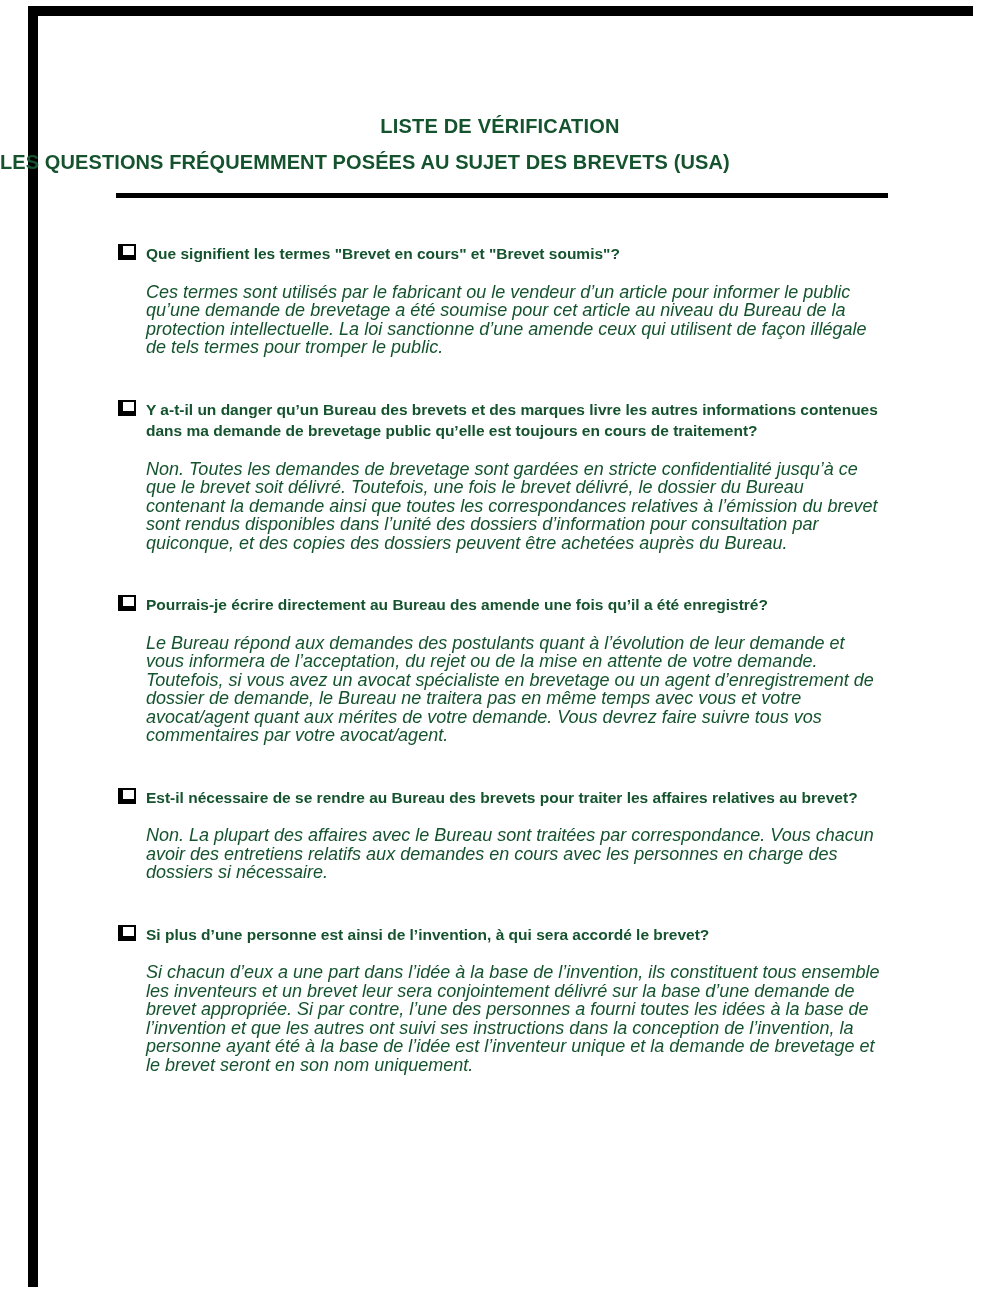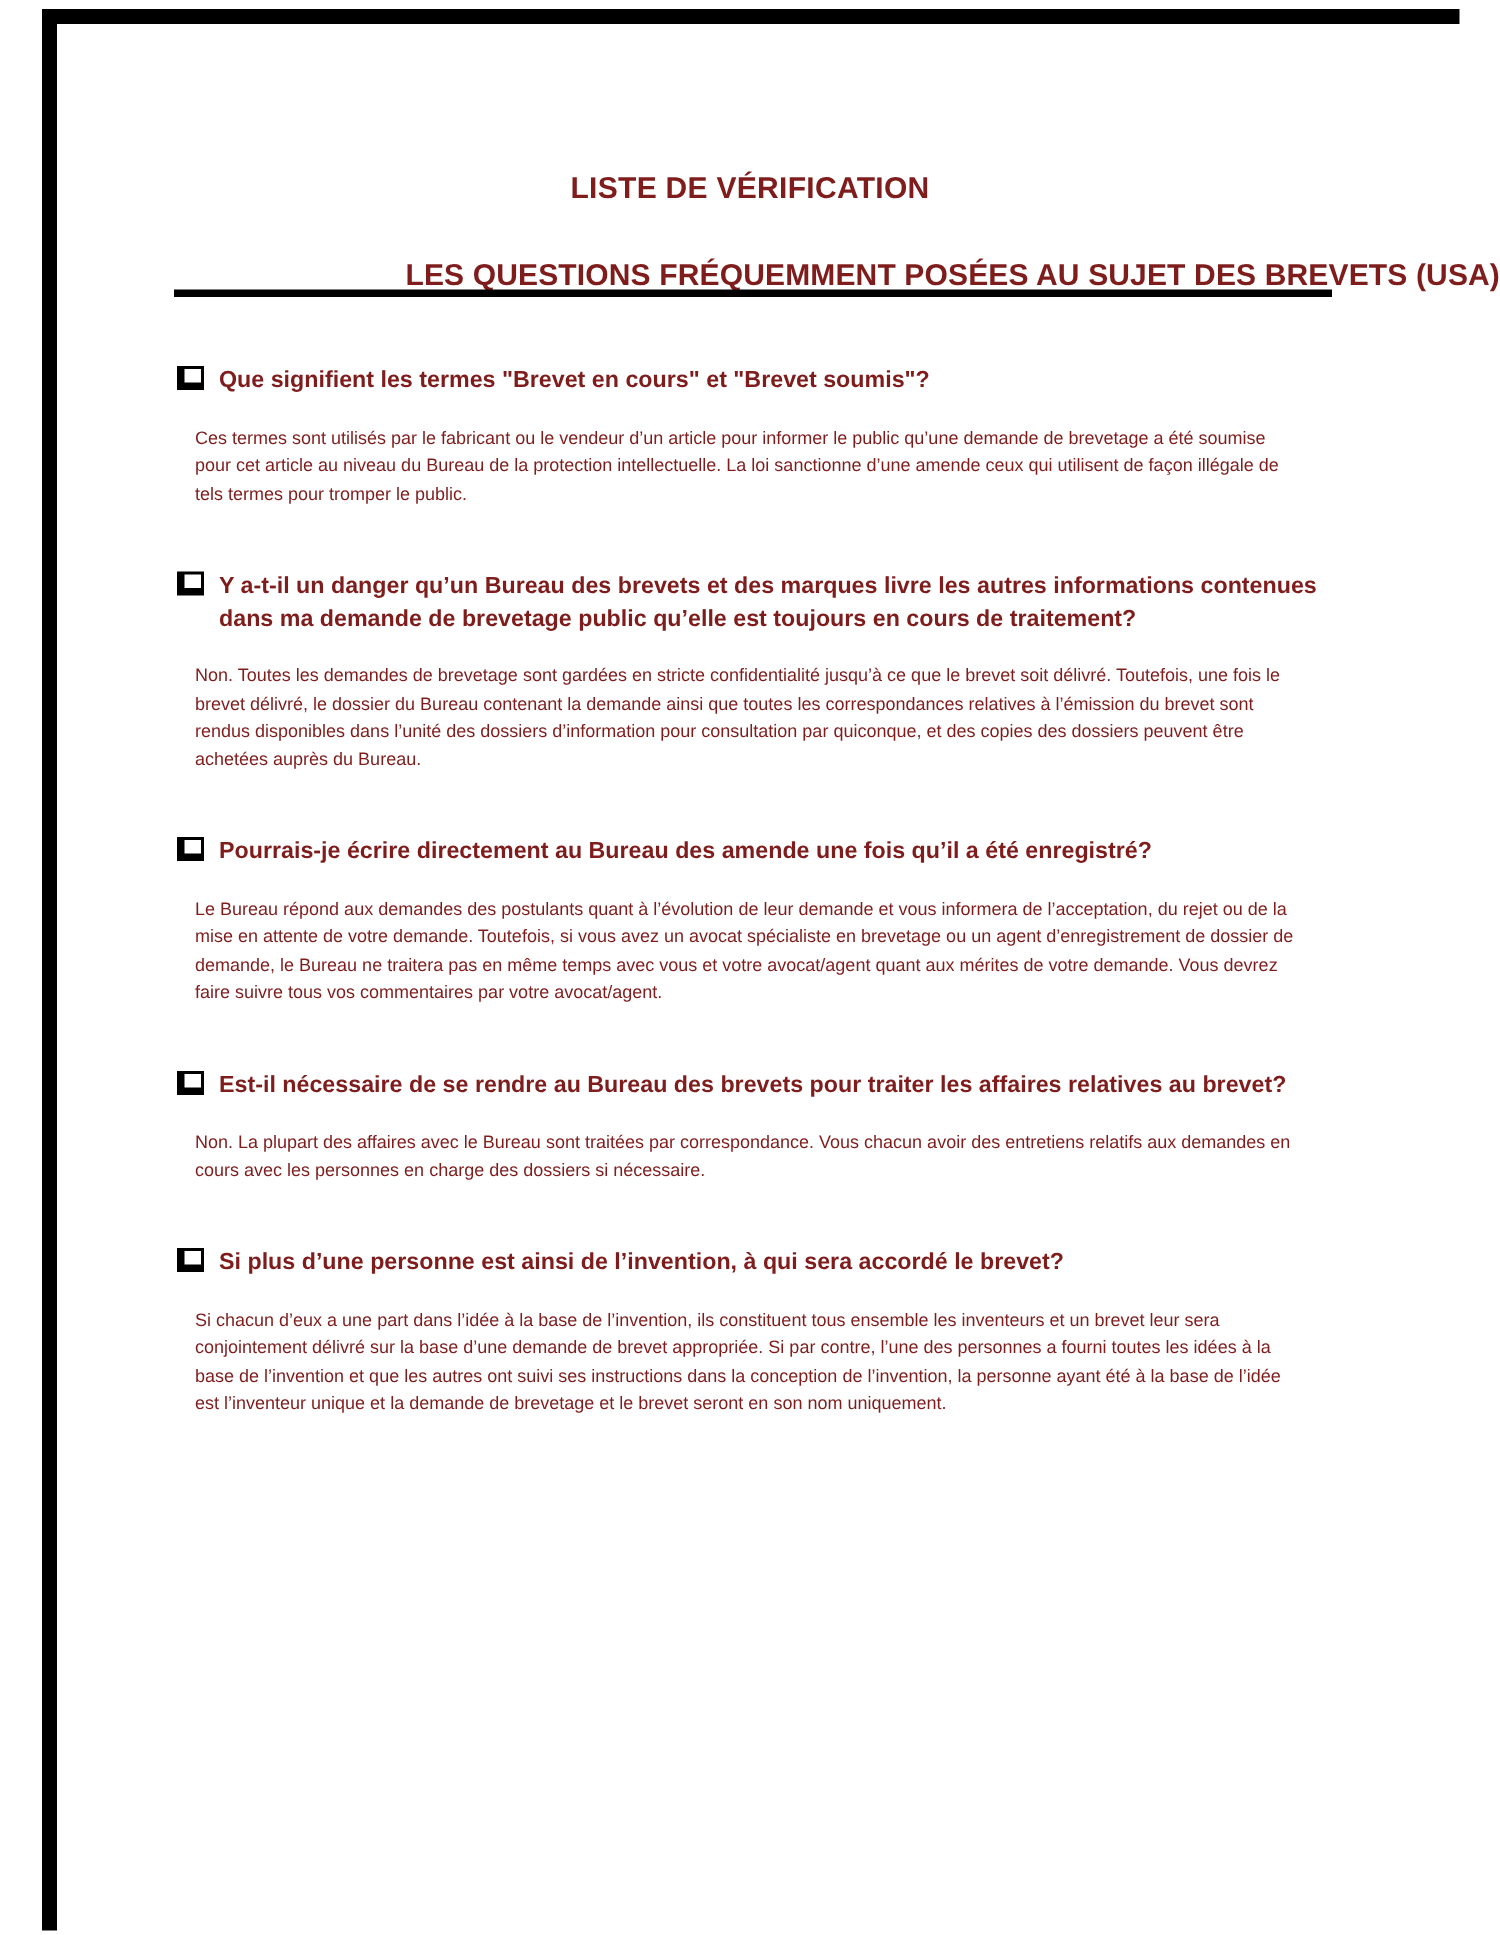--- a/index.html
+++ b/index.html
@@ -4,21 +4,21 @@
 <style>
   * { margin: 0; padding: 0; box-sizing: border-box; }
   html, body { background: #ffffff; }
   .page {
     position: relative;
     width: 1000px;
     height: 1290px;
     background: #ffffff;
     overflow: hidden;
     font-family: "Liberation Sans", sans-serif;
-    color: #7f1d1d;
+    color: #14532d;
   }
   .border-top {
     position: absolute;
     left: 28px; top: 6px;
     width: 945px; height: 10px;
     background: #000000;
   }
   .border-left {
     position: absolute;
     left: 28px; top: 6px;
@@ -29,22 +29,22 @@
     position: absolute;
     top: 114px; left: 0; right: 0;
     text-align: center;
     font-weight: bold;
     font-size: 20px;
     line-height: 24px;
     letter-spacing: 0.2px;
   }
   .doc-subtitle {
     position: absolute;
-    top: 172px; left: 0; right: 0;
-    text-align: right;
+    top: 150px; left: 0; right: 0;
+    text-align: left;
     font-weight: bold;
     font-size: 20px;
     line-height: 24px;
     letter-spacing: 0.1px;
   }
   .title-rule {
     position: absolute;
     top: 193px; left: 116px;
     width: 772px; height: 5px;
     background: #000000;
@@ -66,24 +66,25 @@
     margin-top: 1px;
     margin-right: 10px;
   }
   .qtext {
     font-weight: bold;
     font-size: 15.5px;
     line-height: 21.5px;
     width: 738px;
   }
   .answer {
-    margin: 18px 0 0 12px;
-    font-size: 12px;
+    margin: 18px 0 0 28px;
+    font-size: 18px;
     line-height: 18.5px;
     width: 740px;
+    font-style: italic;
   }
 </style>
 </head>
 <body>
 
 <div class="page">
   <div class="border-top"></div>
   <div class="border-left"></div>
 
   <div class="doc-title">LISTE DE VÉRIFICATION</div>

